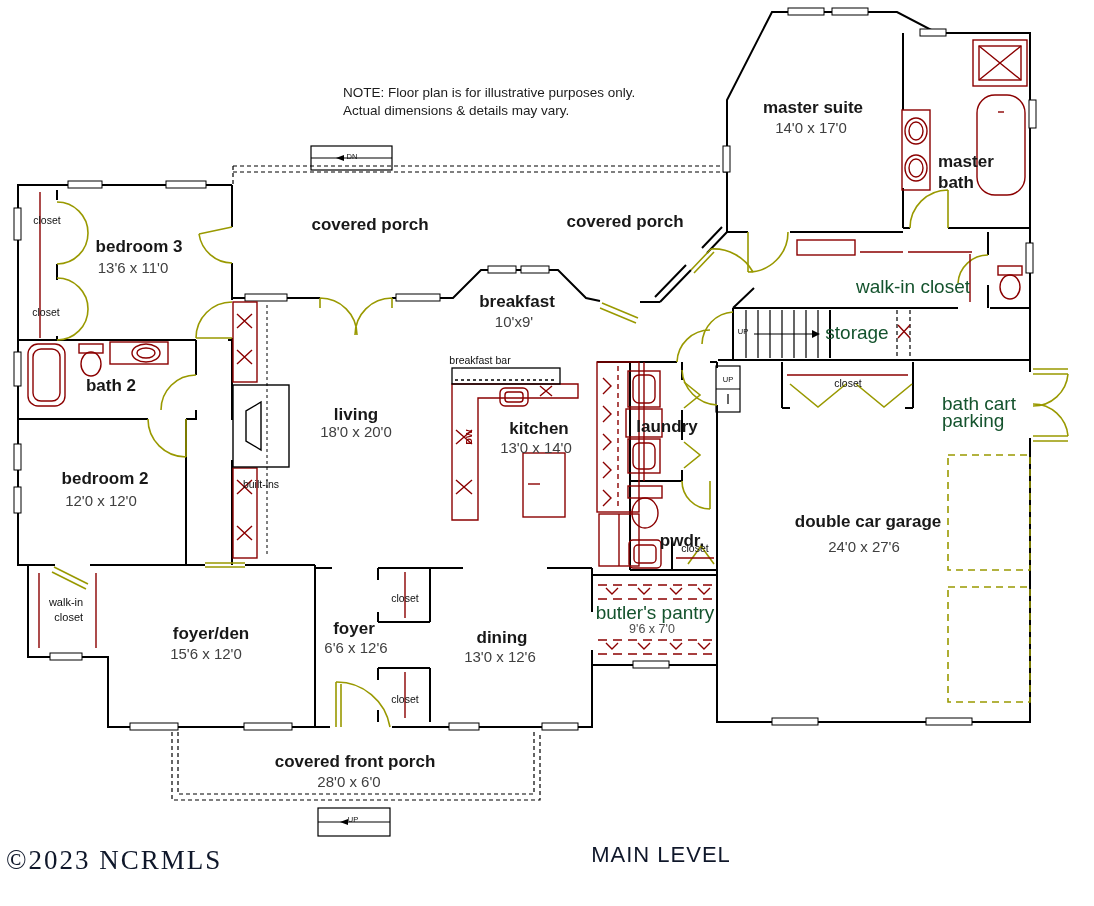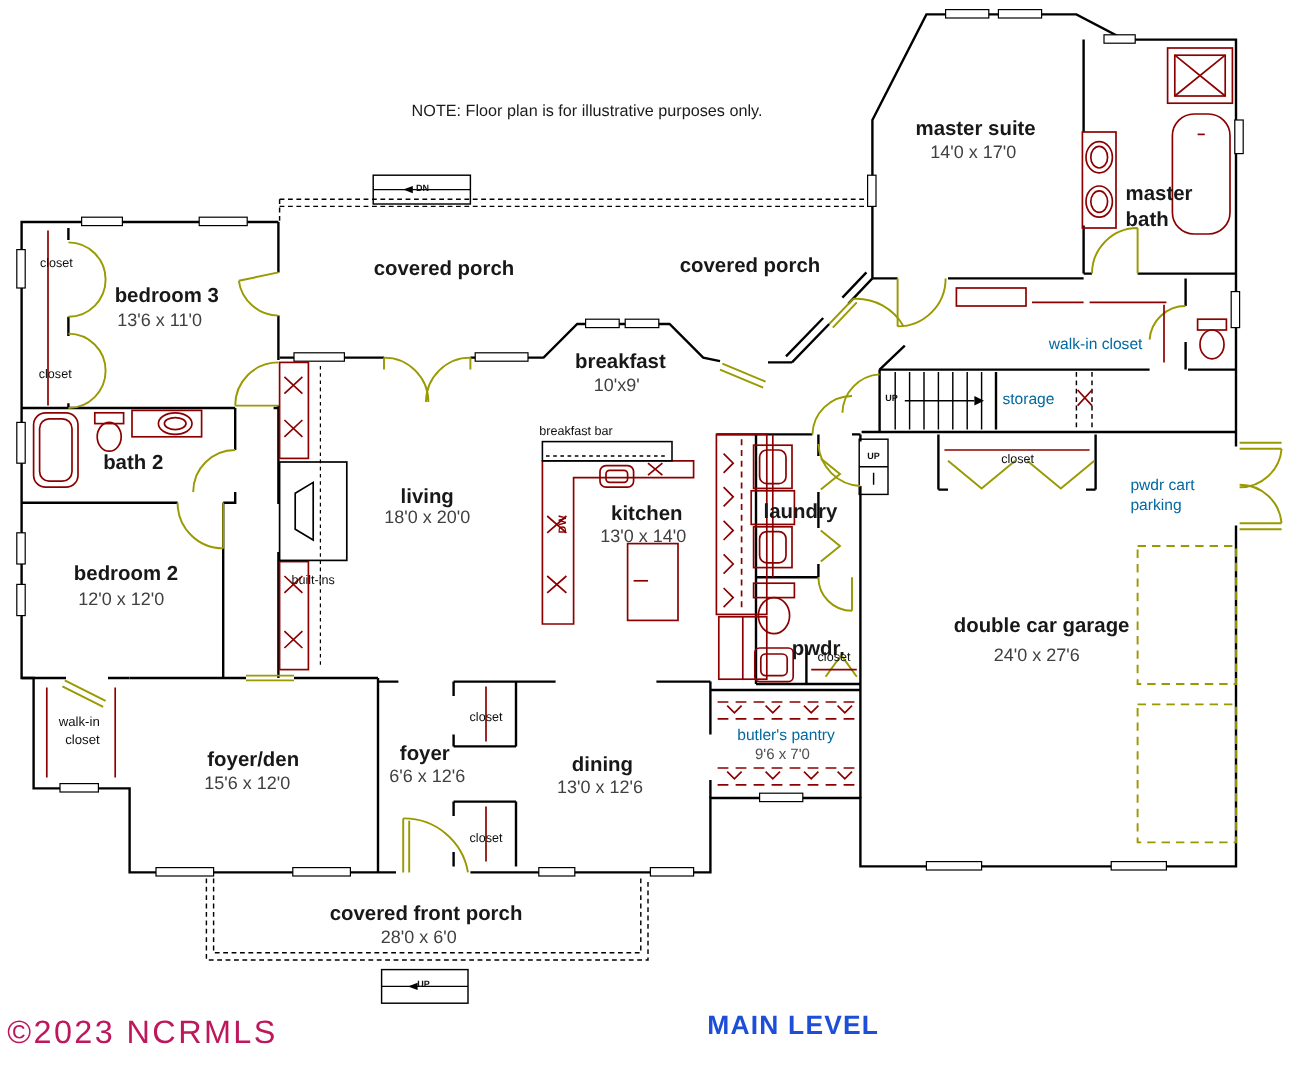--- a/index.html
+++ b/index.html
@@ -4,31 +4,31 @@
 <style>
   html,body{margin:0;padding:0;background:#ffffff;}
   .canvas{position:relative;width:1094px;height:906px;background:#ffffff;
           font-family:"Liberation Sans",sans-serif;overflow:hidden;}
   svg{position:absolute;left:0;top:0;}
   .lbl{position:absolute;transform:translate(-50%,-50%);white-space:nowrap;line-height:1;}
   .lbl-left{position:absolute;white-space:nowrap;line-height:1;margin-top:12px;}
   .room-name{font-weight:bold;font-size:17px;color:#181818;}
   .room-dims{font-size:15px;color:#404040;}
   .dims-sm{font-size:12.5px;color:#4e4e4e;}
-  .label-md{font-size:13px;color:#0369a1;}
+  .label-md{font-size:19px;color:#14532d;}
   .label-sm{font-size:10.5px;color:#101010;}
-  .label-xs{font-size:7.5px;font-weight:bold;color:#101010;text-align:center;}
+  .label-xs{font-size:7.5px;font-weight:normal;color:#101010;text-align:center;}
   .two-line{text-align:right;line-height:15px;font-size:11px;color:#101010;}
   .stack{line-height:21px;}
   .dw-label{position:absolute;transform:translate(-50%,-50%) rotate(-90deg);
             font-size:9px;font-weight:bold;color:#8b0000;white-space:nowrap;}
   .note{position:absolute;left:343px;top:84px;font-size:13.5px;color:#1c1c1c;line-height:18px;}
   .address{font-size:27px;color:#141414;}
-  .level{font-size:22px;color:#1d4ed8;letter-spacing:1px;font-weight:bold;}
-  .watermark{position:absolute;left:6px;top:845px;font-size:27px;color:#be185d;letter-spacing:2px;}
+  .level{font-size:22px;color:#0f172a;letter-spacing:1px;}
+  .watermark{position:absolute;left:6px;top:845px;font-size:27px;color:#0f172a;letter-spacing:2px;font-family:Liberation Serif, serif;}
 </style>
 </head>
 <body>
 
 <div class="canvas">
 
 <svg width="1094" height="906" viewBox="0 0 1094 906">
 
   <g stroke="#000" stroke-width="1.2" fill="none" stroke-dasharray="4 3">
     <path d="M233,166 H727 M233,172 H727 M233,166 V185"></path>
@@ -285,20 +285,21 @@
 
   <g stroke="#000" stroke-width="1.4" fill="none">
     <rect x="233" y="385" width="56" height="82"></rect>
     <polygon points="261,402 261,450 246,441 246,411"></polygon>
     <path d="M267,305 V555" stroke-dasharray="3 3" stroke-width="1"></path>
   </g>
 </svg>
 
   <div class="note">
     <div>NOTE: Floor plan is for illustrative purposes only.</div>
+    <div>Actual dimensions &amp; details may vary.</div>
   </div>
 
   <div class="lbl room-name" style="left:370px;top:224px">covered porch</div>
   <div class="lbl room-name" style="left:625px;top:221px">covered porch</div>
 
   <div class="lbl room-name" style="left:813px;top:107px">master suite</div>
   <div class="lbl room-dims" style="left:811px;top:127px">14'0 x 17'0</div>
 
   <div class="lbl-left stack" style="left:938px;top:139px">
     <div class="room-name">master</div>
@@ -348,21 +349,21 @@
   <div class="lbl label-sm" style="left:405px;top:699px">closet</div>
 
   <div class="lbl room-name" style="left:502px;top:637px">dining</div>
   <div class="lbl room-dims" style="left:500px;top:656px">13'0 x 12'6</div>
 
   <div class="lbl label-md" style="left:857px;top:332px">storage</div>
   <div class="lbl label-md" style="left:913px;top:286px">walk-in closet</div>
   <div class="lbl label-sm" style="left:848px;top:383px">closet</div>
 
   <div class="lbl-left" style="left:942px;top:383px;line-height:17px">
-    <div class="label-md">pwdr cart</div>
+    <div class="label-md">bath cart</div>
     <div class="label-md">parking</div>
   </div>
 
   <div class="lbl room-name" style="left:868px;top:521px">double car garage</div>
   <div class="lbl room-dims" style="left:864px;top:546px">24'0 x 27'6</div>
 
   <div class="lbl room-name" style="left:355px;top:761px">covered front porch</div>
   <div class="lbl room-dims" style="left:349px;top:781px">28'0 x 6'0</div>
 
   <div class="lbl label-xs" style="left:743px;top:332px">UP</div>

